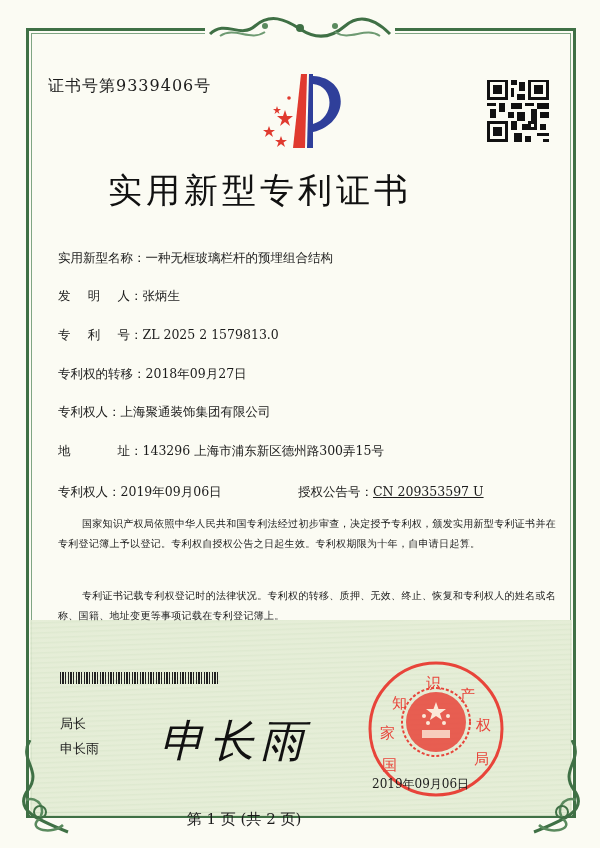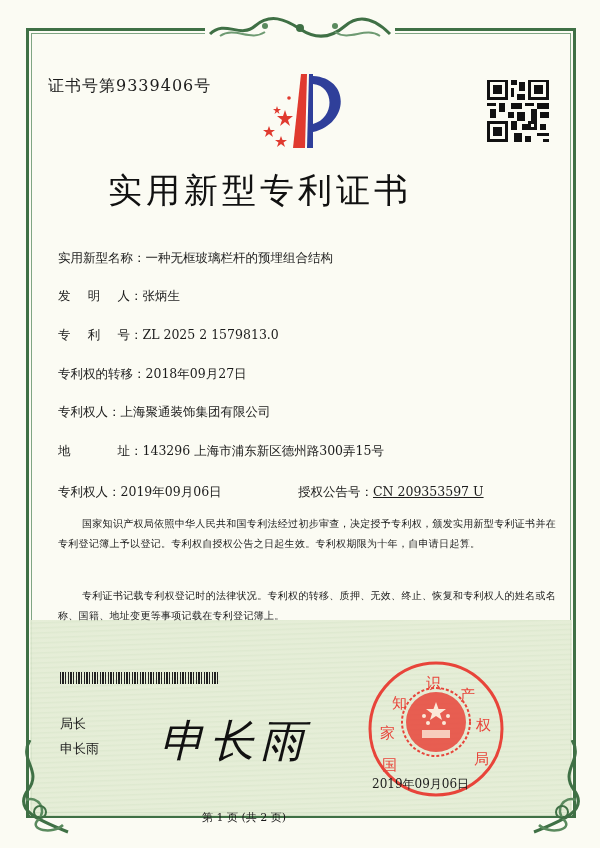--- a/index.html
+++ b/index.html
@@ -57,21 +57,21 @@
     .signature {
       position:absolute; left:160px; top:712px; font-size:44px;
       font-family:"DejaVu Serif","Liberation Serif",serif; font-style:italic; color:#111;
       letter-spacing:6px;
     }
     .seal { position:absolute; left:362px; top:658px; width:148px; height:142px; }
     .seal-date {
       position:absolute; left:372px; top:776px; font-size:12px; color:#1c1c1c;
     }
     .page-no {
-      position:absolute; left:0; width:488px; top:810px; text-align:center; font-size:11px;
+      position:absolute; left:0; width:488px; top:810px; text-align:center; font-size:15px;
     }
   </style>
 </head>
 <body>
 
 <div class="frame-outer"></div>
 <div class="frame-inner"></div>
 <div class="green-wash"></div>
 
 <svg class="top-ornament" viewBox="0 0 190 30">

